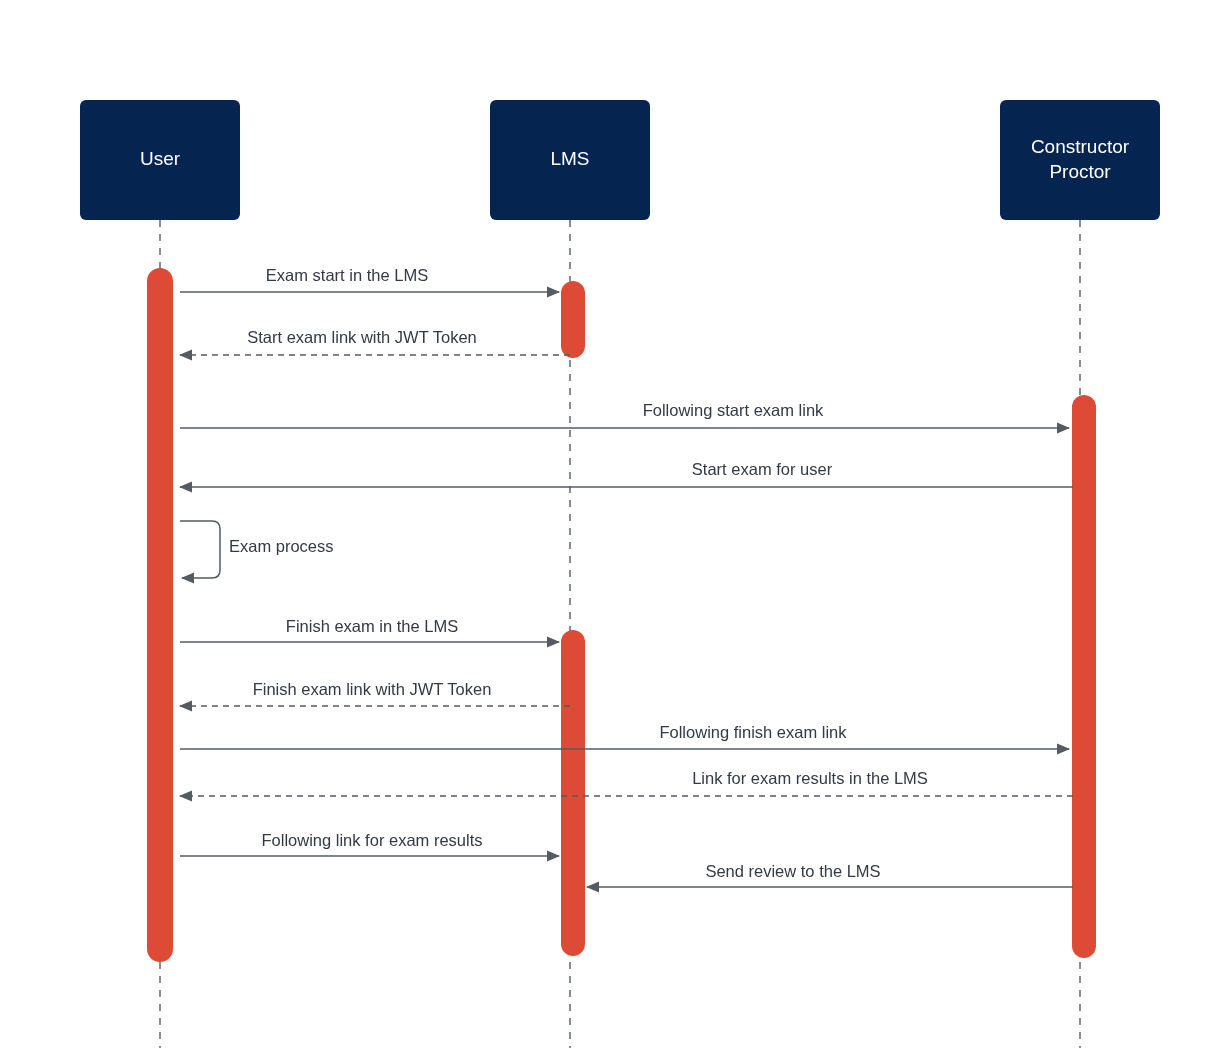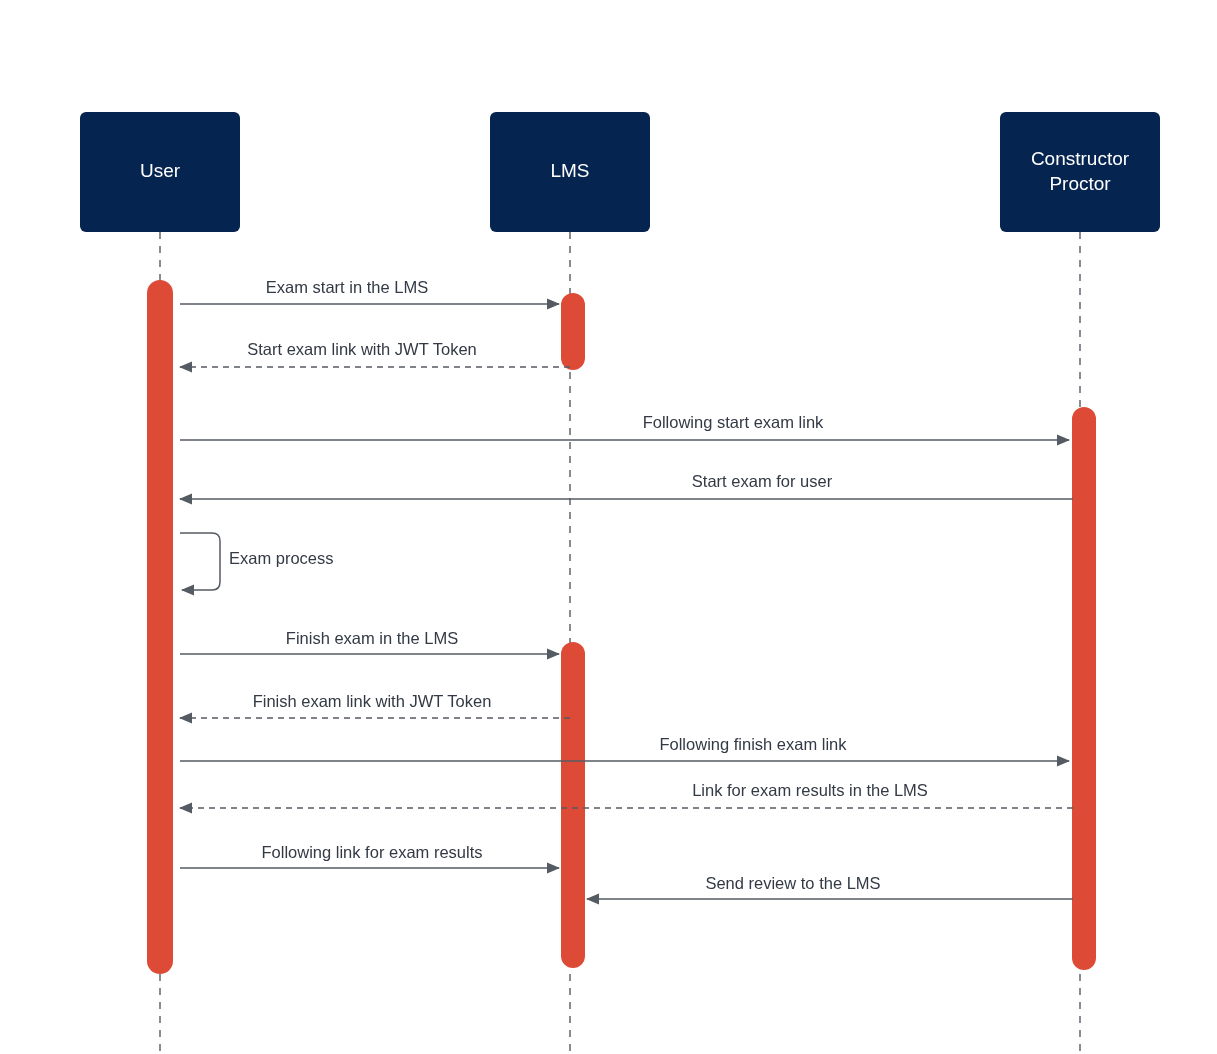--- a/index.html
+++ b/index.html
@@ -10,21 +10,21 @@
   }
   body {
     width: 1217px;
     height: 1054px;
     overflow: hidden;
     font-family: "Liberation Sans", sans-serif;
     position: relative;
   }
   #diagram-root {
     position: absolute;
-    top: 12px; left: 0;
+    top: 0; left: 0;
     width: 1217px;
     height: 1036px;
   }
   svg.seq {
     display: block;
     width: 1217px;
     height: 1054px;
   }
   .lifeline-box-rect {
     fill: #062450;

